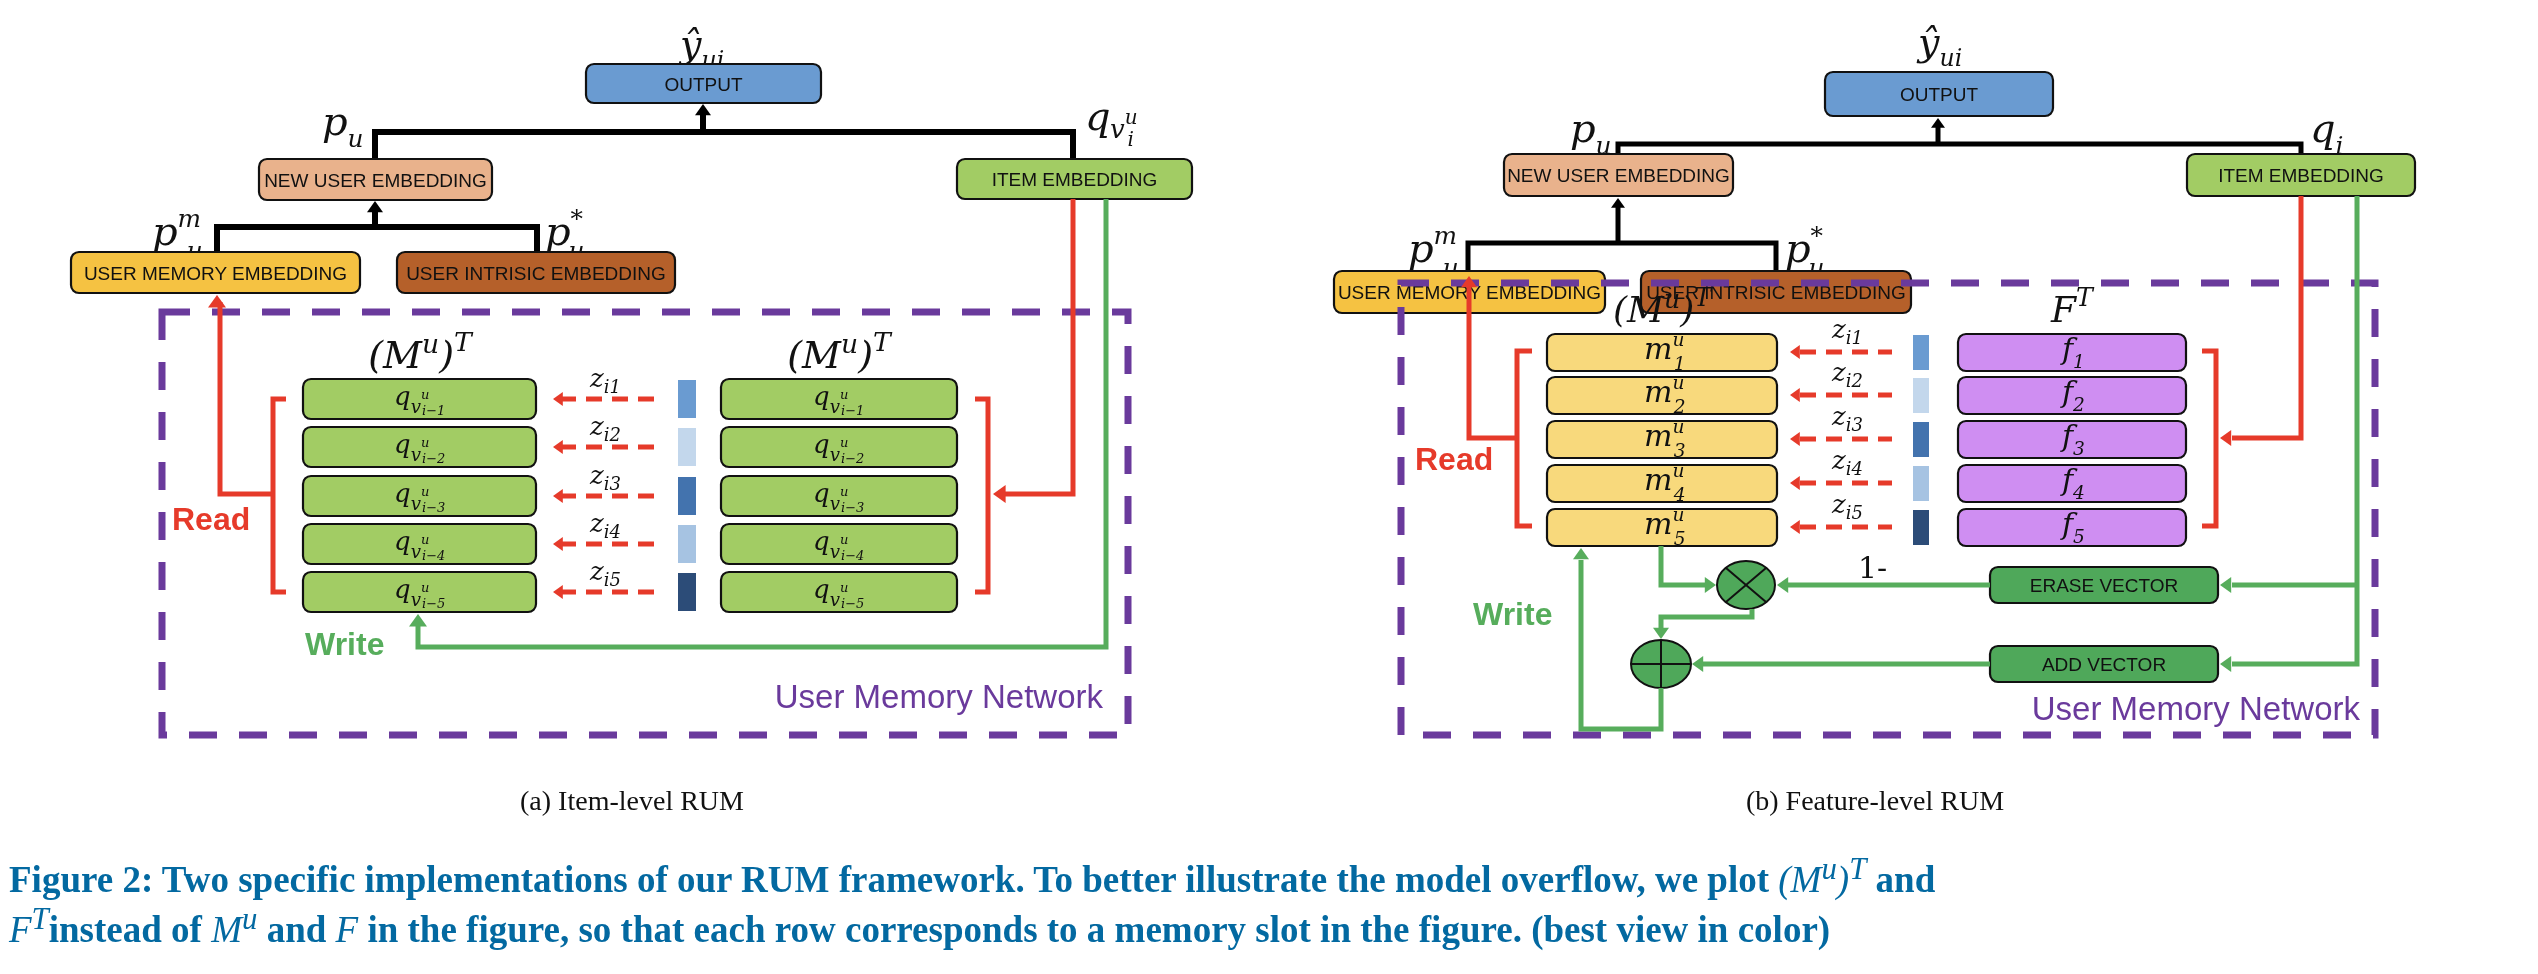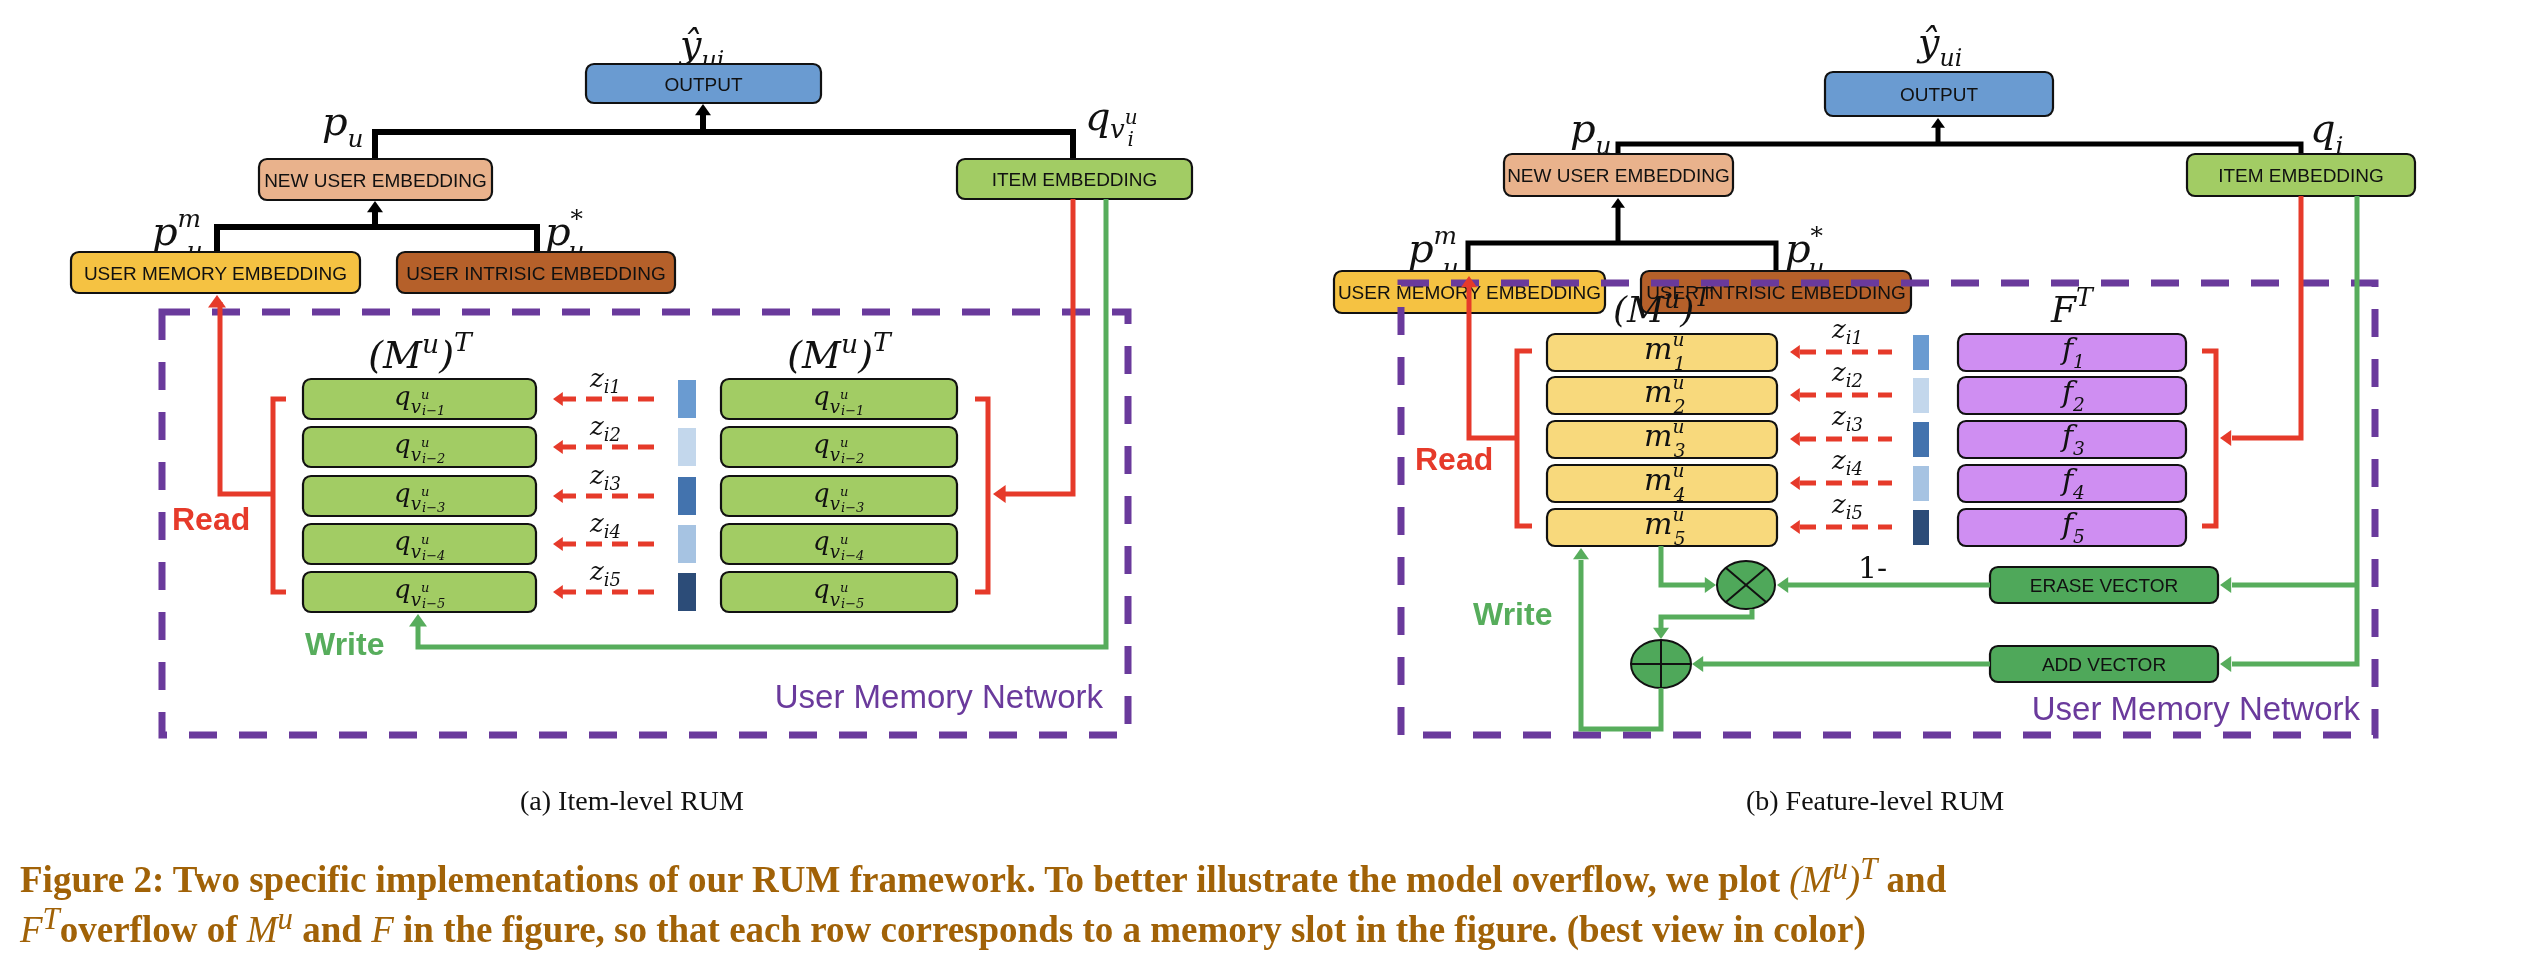--- a/index.html
+++ b/index.html
@@ -4,21 +4,21 @@
 <style>
   html, body { margin: 0; padding: 0; background: #ffffff; }
   body { width: 2538px; height: 974px; overflow: hidden; position: relative; }
   #fig { position: absolute; left: 0; top: 0; }
   .boxlabel { font-family: "Liberation Sans", sans-serif; font-size: 19px; fill: #111; }
   .math { font-family: "DejaVu Serif", serif; font-style: italic; fill: #111; }
   .mathup { font-family: "DejaVu Serif", serif; fill: #111; }
   .rw { font-family: "Liberation Sans", sans-serif; font-weight: bold; font-size: 32px; }
   .net { font-family: "Liberation Sans", sans-serif; font-size: 33px; fill: #6a3a9c; }
   .sub { font-family: "Liberation Serif", serif; font-size: 28px; fill: #111; }
-  .cap { position: absolute; left: 20px; font-family: "Liberation Serif", serif; font-weight: bold; font-size: 37px; color: #a16207; white-space: nowrap; }
+  .cap { position: absolute; left: 9px; font-family: "Liberation Serif", serif; font-weight: bold; font-size: 37px; color: #0369a1; white-space: nowrap; }
   .cap i { font-weight: normal; }
 </style>
 </head>
 <body>
 
 <svg id="fig" width="2538" height="830" xmlns="http://www.w3.org/2000/svg">
   <defs>
     <marker id="ah-black" markerWidth="8" markerHeight="8" refX="4" refY="6" orient="auto" markerUnits="userSpaceOnUse">
         <path d="M0,8 L4,0 L8,8 Z" fill="#000"></path>
       </marker>
@@ -270,14 +270,14 @@
       <path d="M1573,559.2 L1581,548 L1589,559.2 Z" fill="#57ad5c"></path>
       <text x="1473" y="625" class="rw" fill="#57ad5c">Write</text>
       <text x="1875" y="810" class="sub" text-anchor="middle">(b)  Feature-level RUM</text>
     </g>
 </svg>
 
 <div class="cap" style="top:852px;">
   <span>Figure 2: Two specific implementations of our RUM framework. To better illustrate the model overflow, we plot </span><i><span>(M</span><sup>u</sup><span>)</span><sup>T</sup></i><span> and</span>
 </div>
 <div class="cap" style="top:902px;">
-  <i><span>F</span><sup>T</sup></i><span>overflow of </span><i><span>M</span><sup>u</sup></i><span> and </span><i>F</i><span> in the figure, so that each row corresponds to a memory slot in the figure. (best view in color)</span>
+  <i><span>F</span><sup>T</sup></i><span>instead of </span><i><span>M</span><sup>u</sup></i><span> and </span><i>F</i><span> in the figure, so that each row corresponds to a memory slot in the figure. (best view in color)</span>
 </div>
 
 </body></html>

